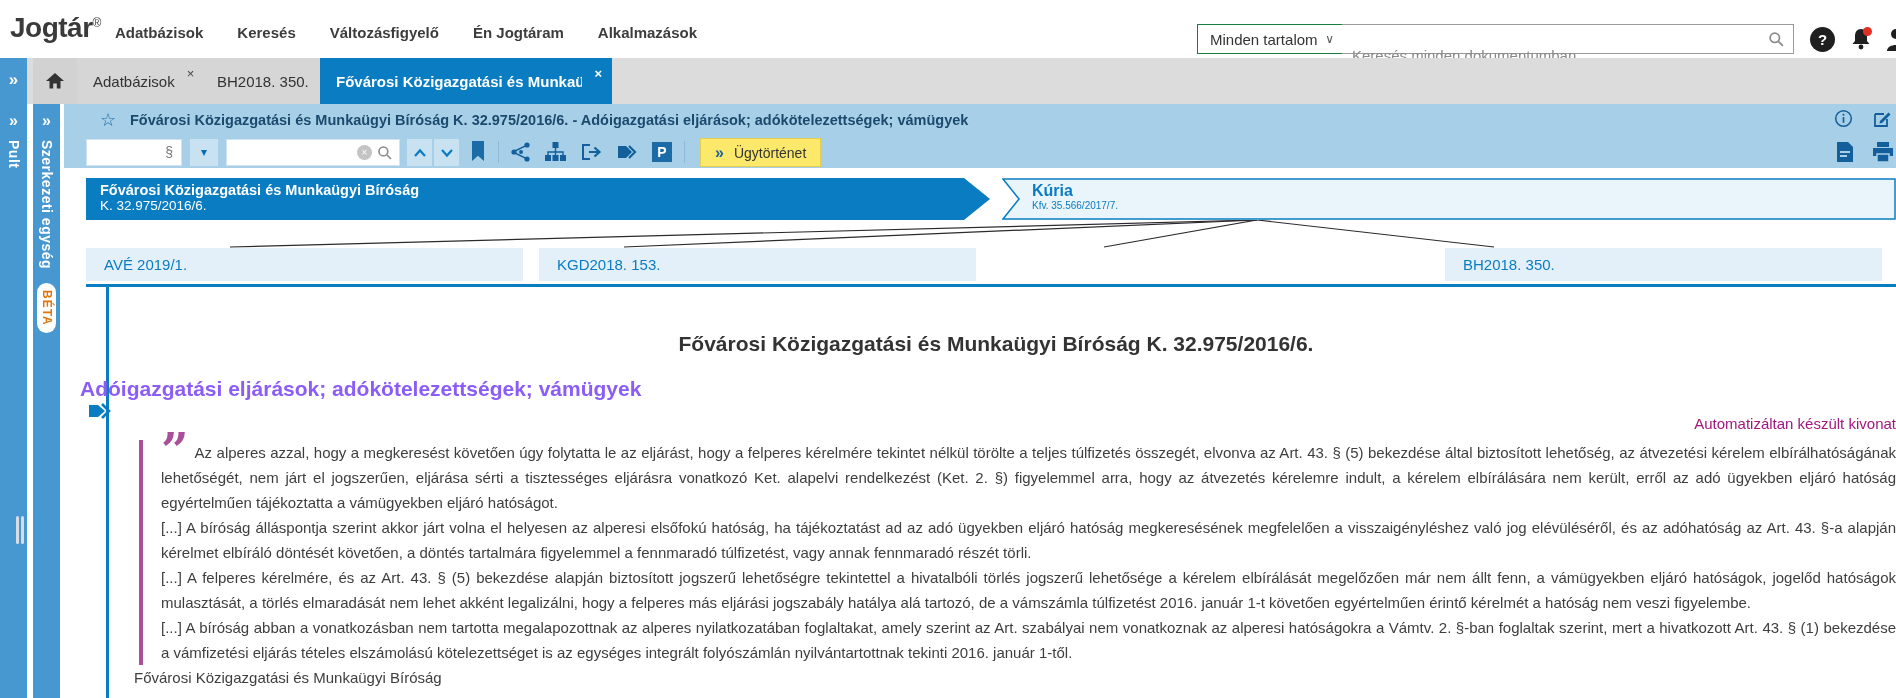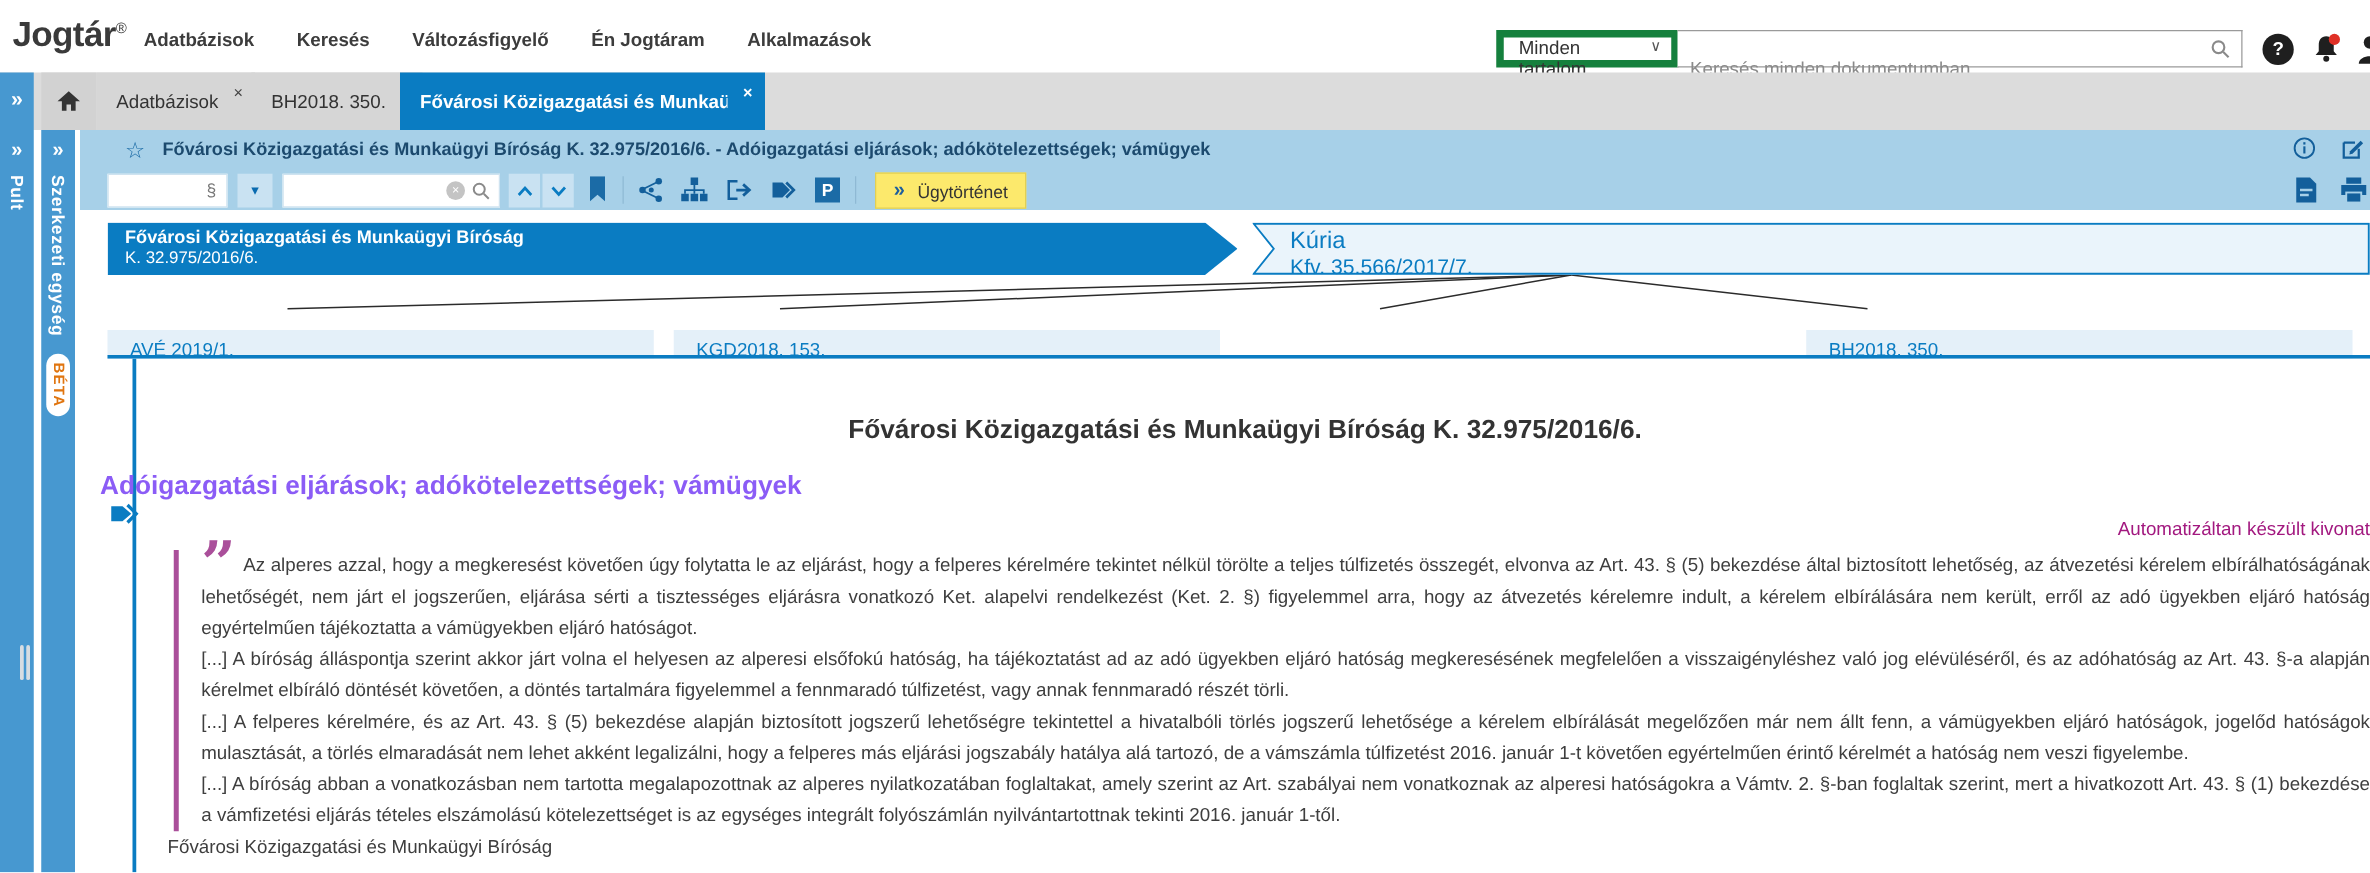--- a/index.html
+++ b/index.html
@@ -5,22 +5,22 @@
   * { margin:0; padding:0; box-sizing:border-box; }
   body { font-family:"Liberation Sans", sans-serif; background:#fff; }
   #frame { position:relative; width:1896px; height:698px; overflow:hidden; background:#fff; }
 
   
   .topbar { position:absolute; left:0; top:0; width:1896px; height:58px; background:#fff; }
   .logo { position:absolute; left:10px; top:12px; font-size:28px; font-weight:bold; color:#3a3a3a; letter-spacing:-0.5px; }
   .logo sup { font-size:12px; font-weight:normal; }
   .mainmenu { position:absolute; left:115px; top:24px; display:flex; gap:34px; }
   .mainmenu span { font-size:15px; color:#3c3c3c; font-weight:bold; cursor:pointer; }
-  .scopebox { position:absolute; left:1197px; top:24px; width:146px; height:30px; border:6px solid #15803d; background:#fff;
-              font-size:15px; color:#333; display:flex; align-items:flex-start; padding:0 8px 0 12px; justify-content:space-between; }
+  .scopebox { position:absolute; left:1197px; top:24px; width:146px; height:30px; border:1px solid #15803d; background:#fff;
+              font-size:15px; color:#333; display:flex; align-items:center; padding:0 8px 0 12px; justify-content:space-between; }
   .scopebox .caret { color:#555; font-size:12px; }
   .searchbox { position:absolute; left:1342px; top:24px; width:452px; height:30px; border:1px solid #9a9a9a; border-left:none;
                background:#fff; display:flex; align-items:center; }
   .searchbox input { flex:1; border:none; outline:none; font-size:15px; color:#3b82f6; padding:0 6px 0 10px; font-family:inherit; background:transparent;margin-top:32px; }
   .searchbox input::placeholder { color:#8a8a8a; }
   .sb-mag { margin-right:8px; color:#8a8a8a; }
   .round-ico { position:absolute; top:27px; width:25px; height:25px; border-radius:50%; background:#1f1f1f; color:#fff;
                font-size:15px; font-weight:bold; text-align:center; line-height:25px; }
   .bell-wrap { position:absolute; left:1847px; top:25px; width:28px; height:28px; }
   .person-wrap { position:absolute; left:1884px; top:25px; width:28px; height:28px; overflow:hidden; }
@@ -75,24 +75,24 @@
 
   
   .flow-arrow { position:absolute; left:86px; top:178px; width:904px; height:42px; background:#0a7cc2; color:#fff;
                 clip-path:polygon(0 0, calc(100% - 26px) 0, 100% 50%, calc(100% - 26px) 100%, 0 100%);
                 padding:4px 0 0 14px; cursor:pointer; }
   .flow-arrow .l1 { font-size:14.5px; font-weight:bold; }
   .flow-arrow .l2 { font-size:13.5px; }
   .kuria { position:absolute; left:1002px; top:178px; width:894px; height:42px; cursor:pointer; }
   .kuria svg { position:absolute; left:0; top:0; }
   .kuria .txt { position:absolute; left:30px; top:4px; color:#0a7cc2; }
-  .kuria .l1 { font-size:19px; font-weight:normal; }
-  .kuria .l2 { font-size:17px; }
+  .kuria .l1 { font-size:16px; font-weight:bold; }
+  .kuria .l2 { font-size:10px; }
   .connectors { position:absolute; left:64px; top:220px; width:1832px; height:28px; }
-  .childbox { position:absolute; top:264px; width:437px; height:33px; background:#e4f0f9; color:#0a7cc2;
+  .childbox { position:absolute; top:248px; width:437px; height:33px; background:#e4f0f9; color:#0a7cc2;
               font-size:15px; line-height:33px; padding-left:18px; cursor:pointer; }
   .bluerule { position:absolute; left:86px; top:284px; width:1810px; height:3px; background:#0a7cc2; }
 
   
   .docpane { position:absolute; left:80px; top:287px; width:1832px; height:411px; background:#fff; }
   .doc-accent { position:absolute; left:26px; top:0; width:3px; height:411px; background:#0a7cc2; }
   .doc-title { position:absolute; left:0; top:45px; width:100%; text-align:center; font-size:21px; font-weight:bold; color:#333; }
   .doc-subtitle { position:absolute; left:0; top:90px; width:100%; text-align:left; font-size:21px; font-weight:bold; color:#8b5cf6; }
   .doc-subtitle svg { vertical-align:-3px; margin-left:8px; }
   .autonote { position:absolute; right:16px; top:128px; font-size:15px; color:#a2187f; }

